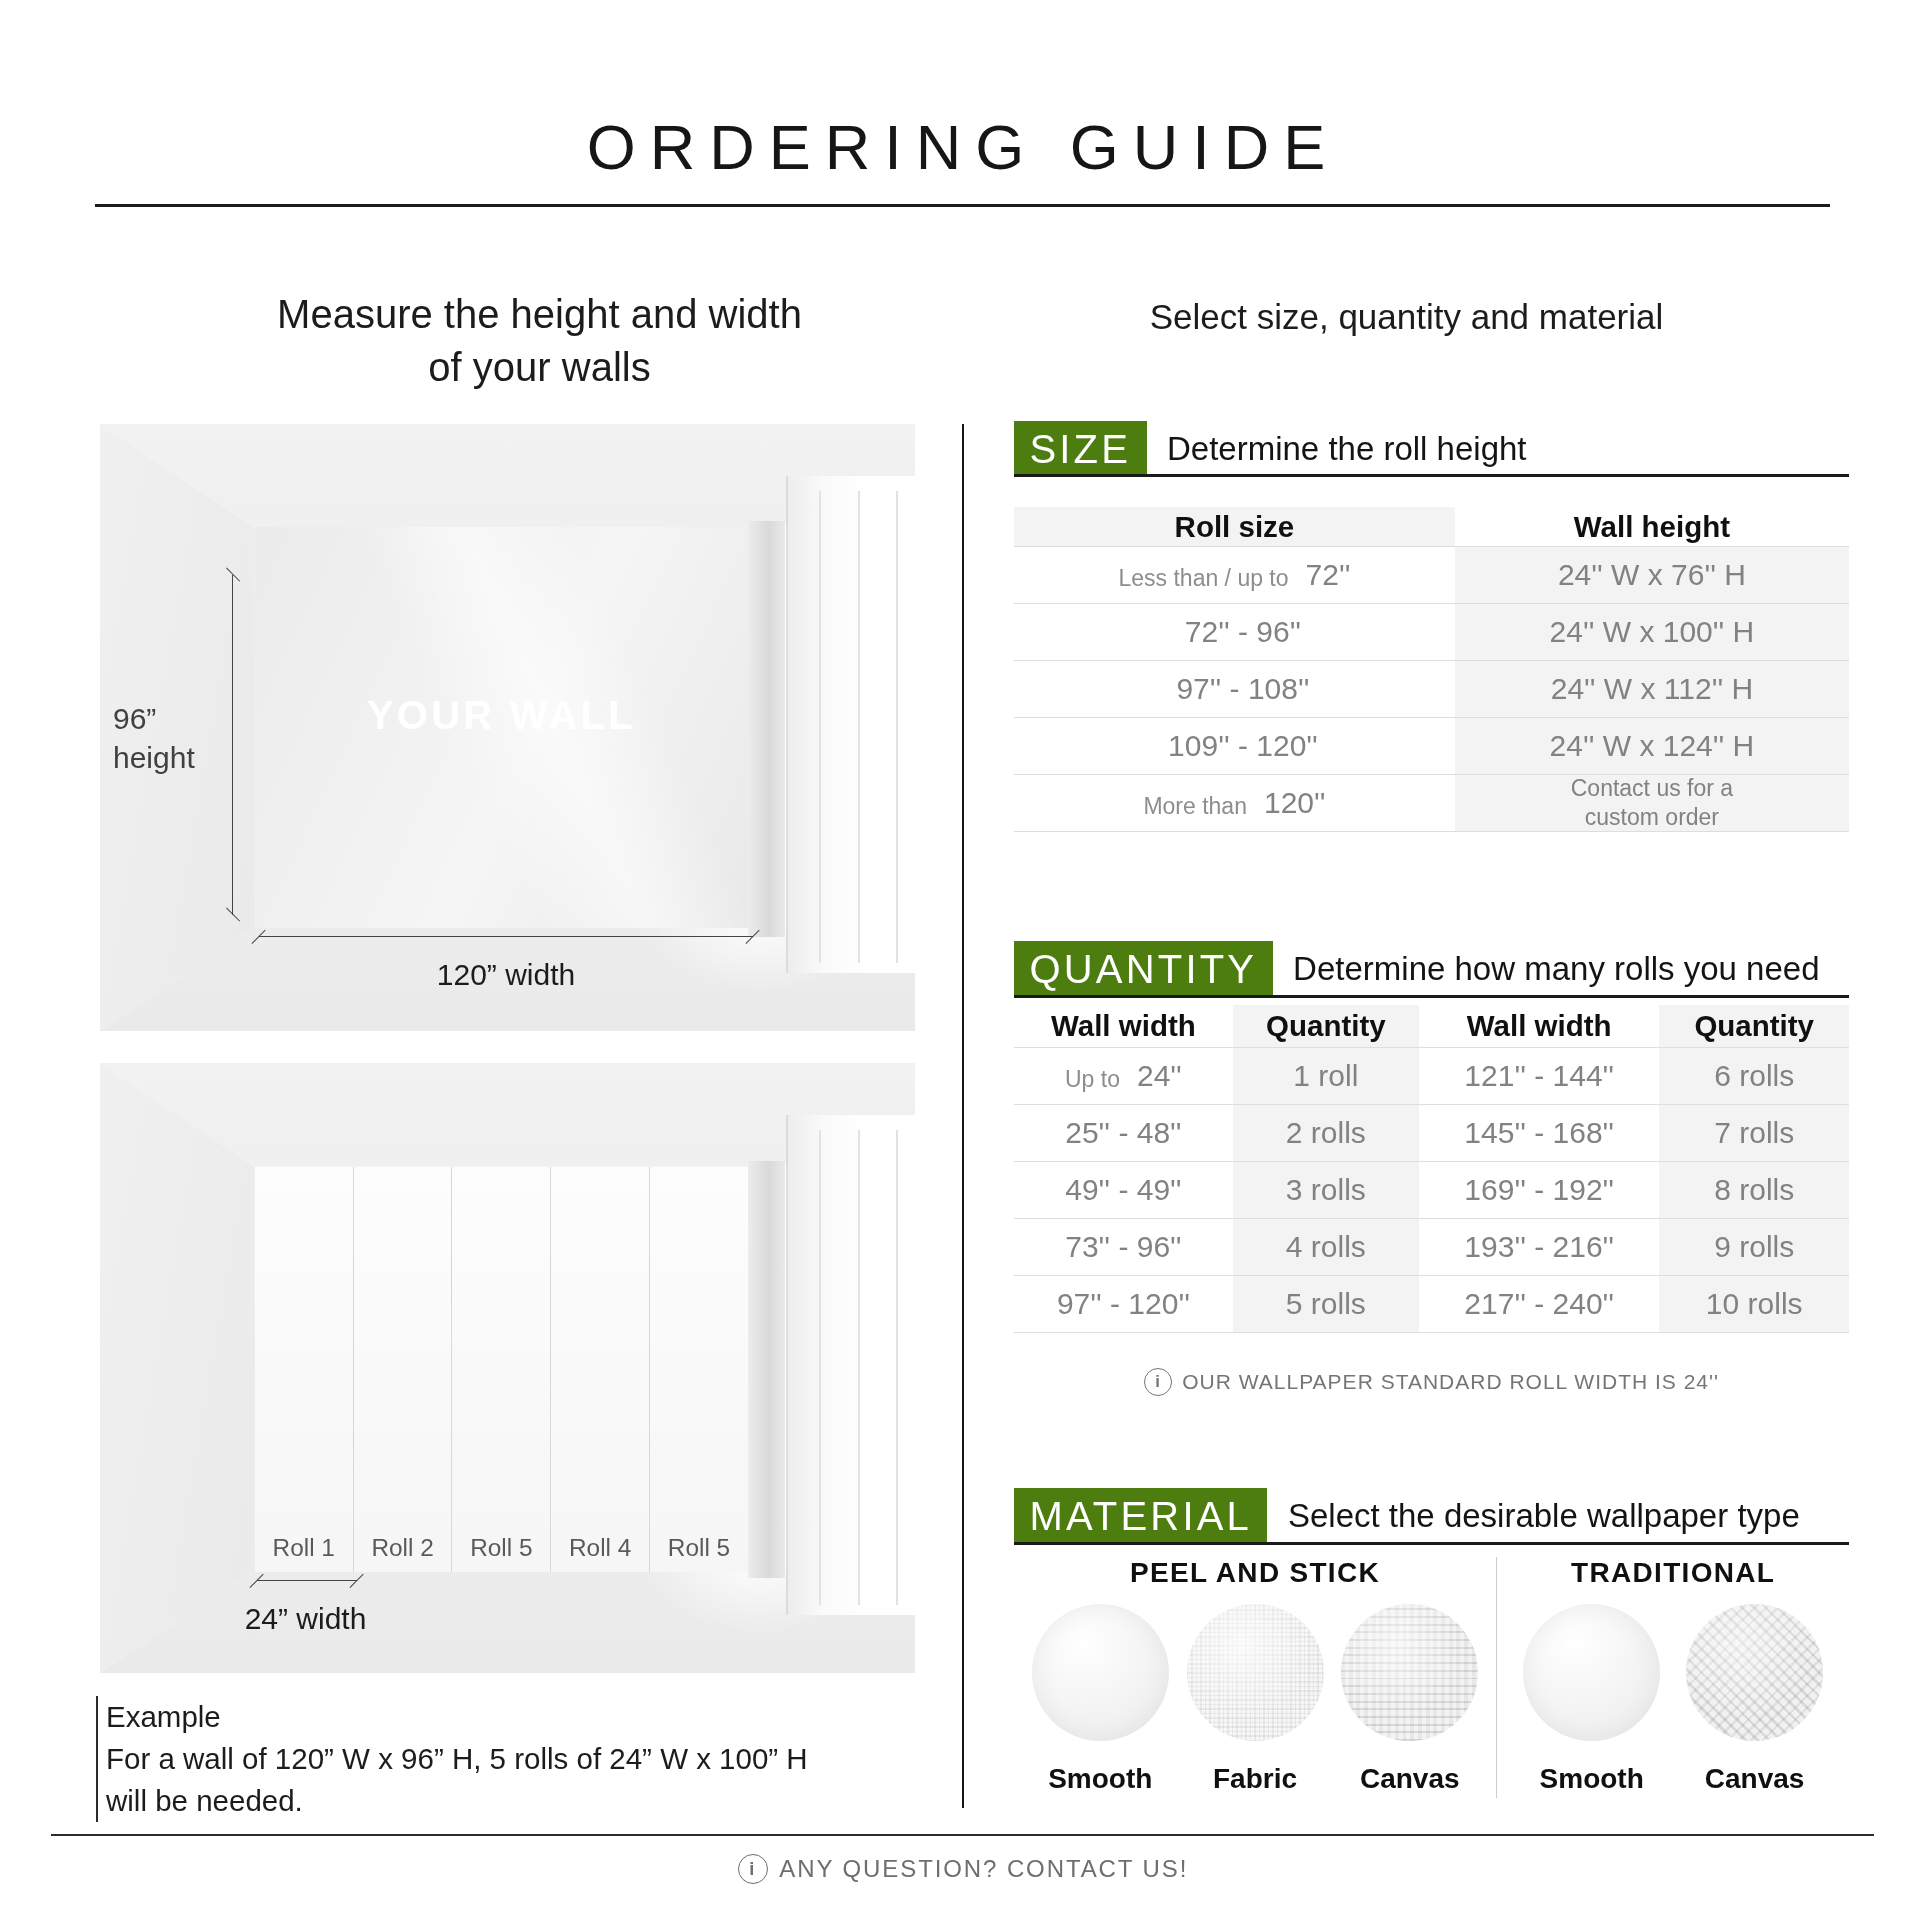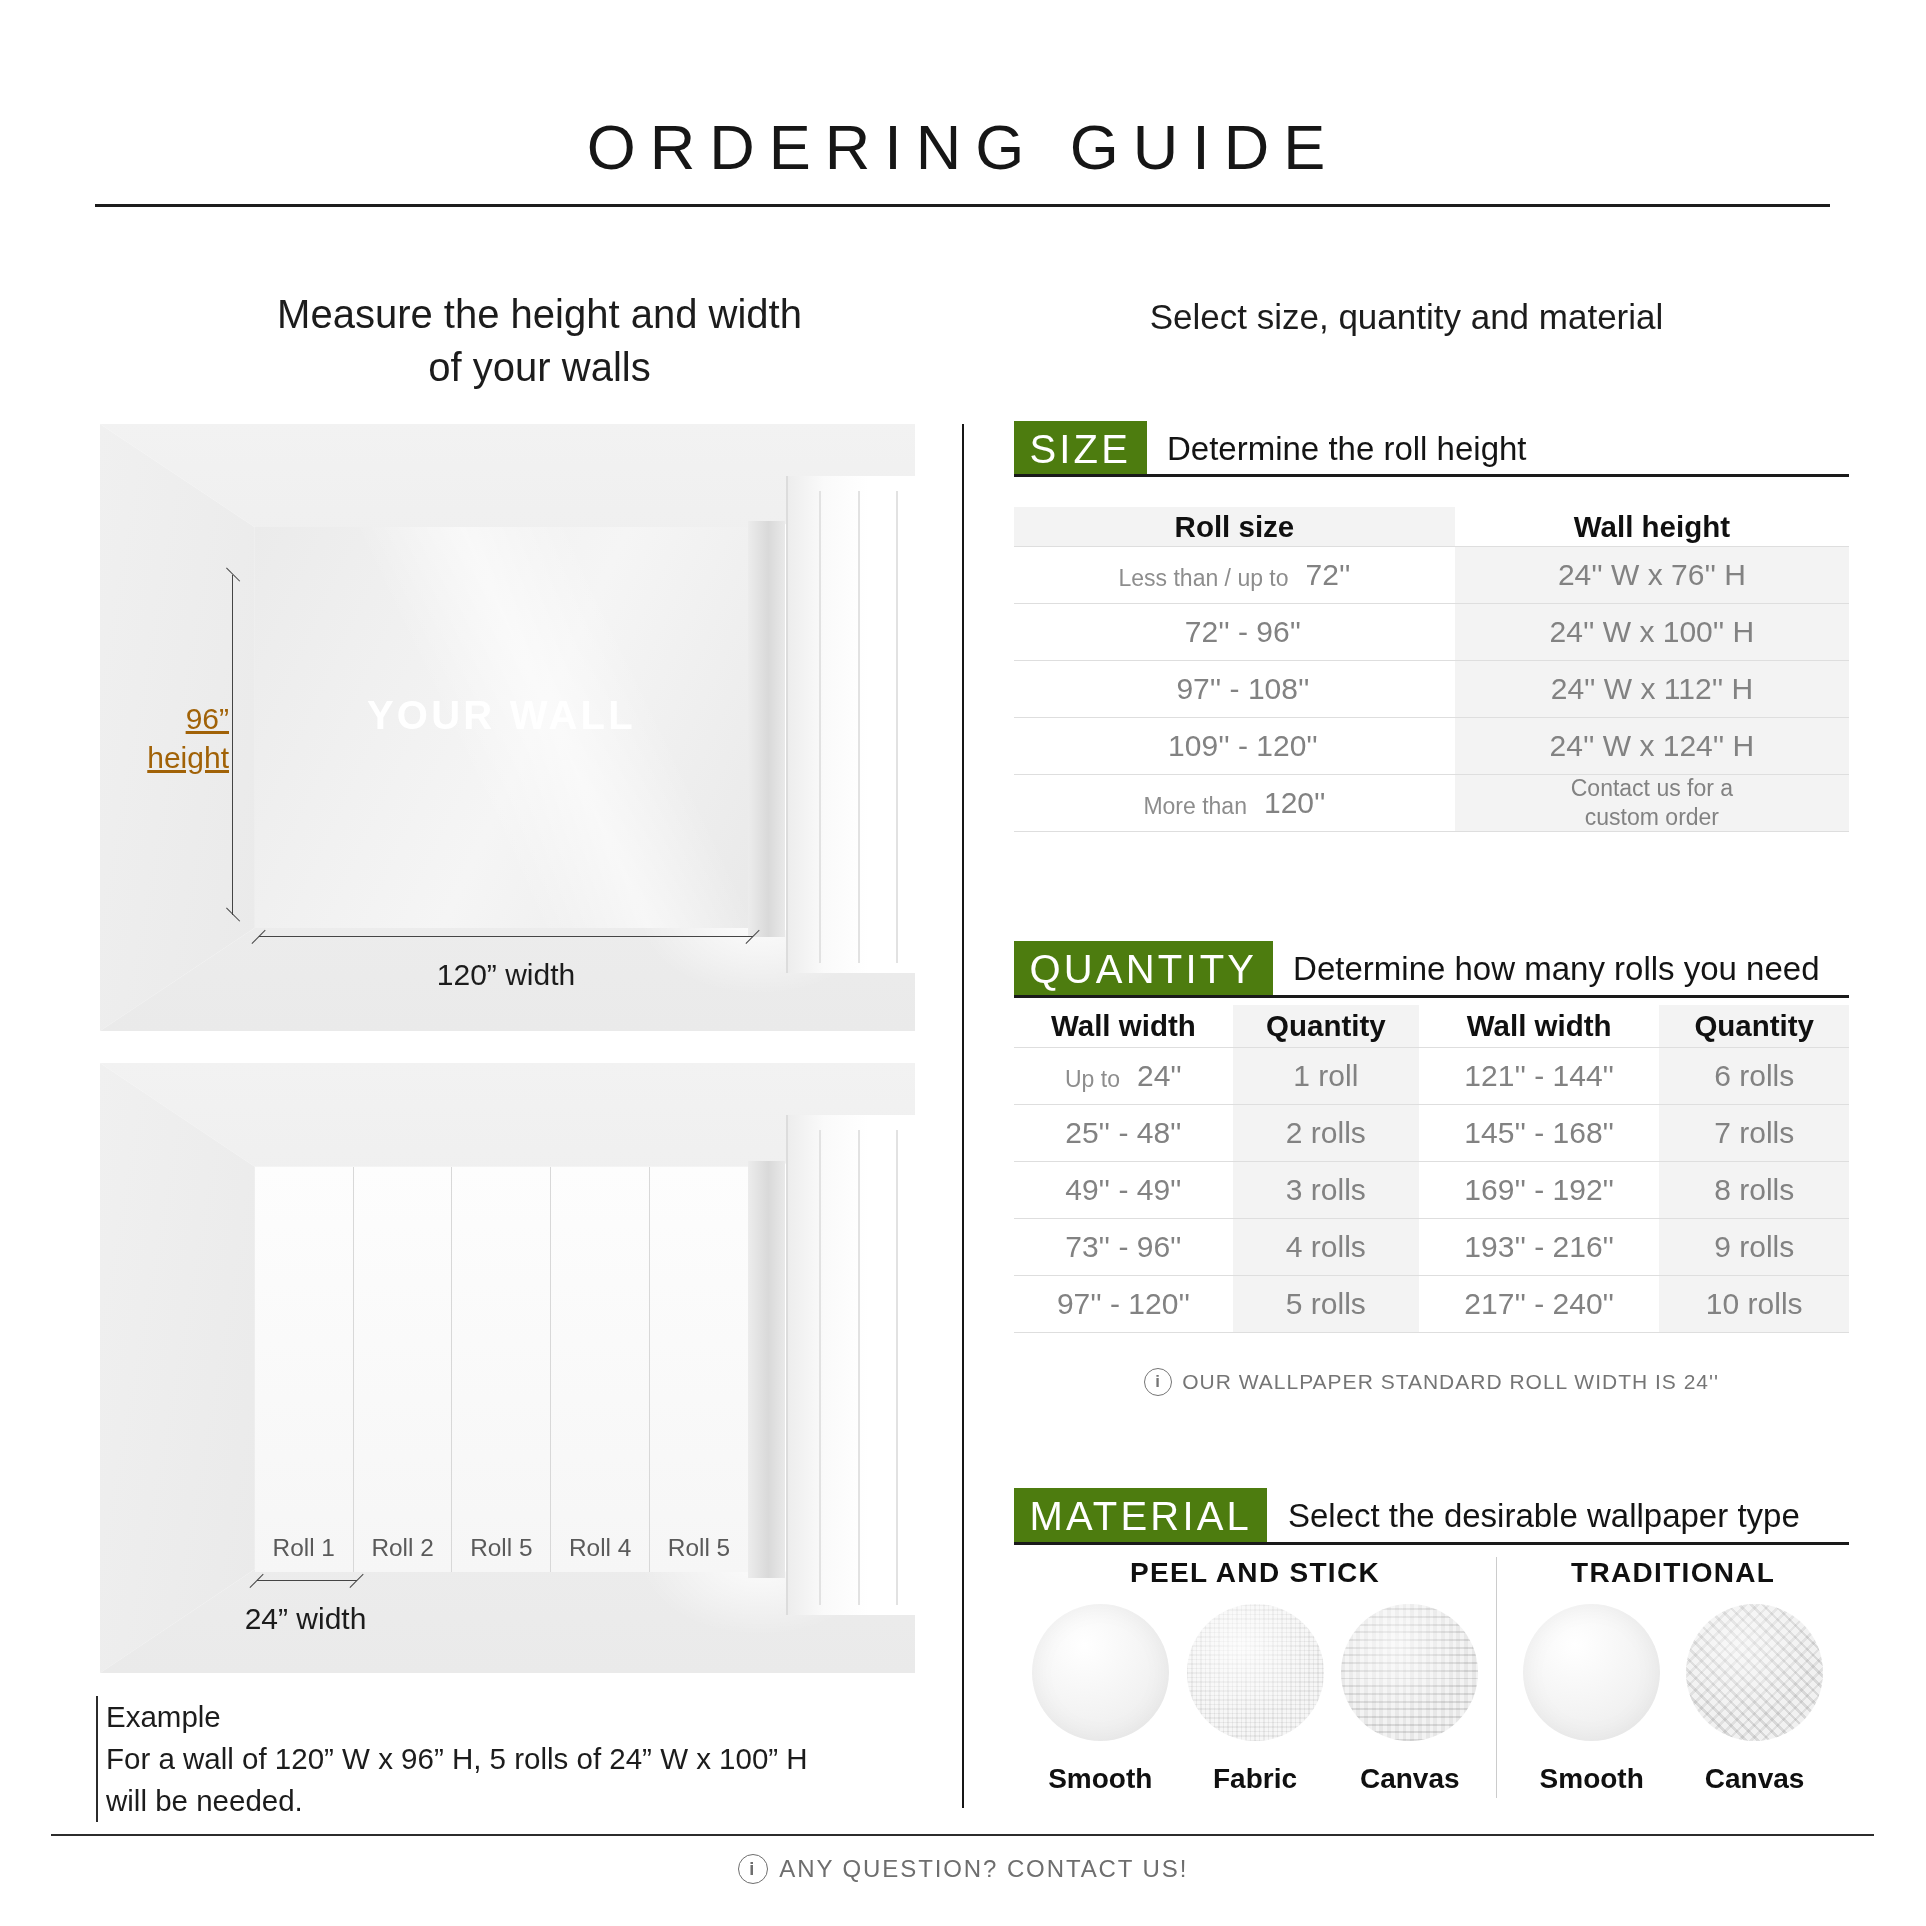--- a/index.html
+++ b/index.html
@@ -40,21 +40,21 @@
   .dim-v{position:absolute;left:132px;top:151px;width:1.3px;height:340px;background:#454545;}
   .dim-v::before,.dim-v::after{content:"";position:absolute;width:19px;height:1.3px;background:#454545;left:50%;}
   .dim-v::before{top:-0.6px;transform:translateX(-50%) rotate(45deg);}
   .dim-v::after{bottom:-0.6px;transform:translateX(-50%) rotate(45deg);}
   .dim-h{position:absolute;height:1.3px;background:#454545;}
   .dim-h::before,.dim-h::after{content:"";position:absolute;width:1.3px;height:19px;background:#454545;top:50%;}
   .dim-h::before{left:-0.6px;transform:translateY(-50%) rotate(45deg);}
   .dim-h::after{right:-0.6px;transform:translateY(-50%) rotate(45deg);}
   .dim-h.room1-w{left:159px;top:512px;width:494px;}
   .dim-h.room2-w{left:157px;top:517px;width:100px;}
-  .height-label{position:absolute;left:13px;top:275px;width:116px;text-align:right;font-size:30px;line-height:1.3;color:#a16207;text-decoration:underline;}
+  .height-label{position:absolute;left:13px;top:275px;width:116px;text-align:left;font-size:30px;line-height:1.3;color:#404040;}
   .height-label span{display:block;}
   .width-label{position:absolute;left:159px;top:534px;width:494px;text-align:center;font-size:30px;color:#1c1c1c;}
   .width-label.small{left:77px;top:539px;width:257px;}
 
   
   .example{position:absolute;left:96px;top:1696px;padding-left:8px;border-left:2.6px solid #2b2b2b;}
   .example div{font-size:29.5px;line-height:1.42;color:#1c1c1c;}
 
   
   .sec-header{position:absolute;left:1014px;display:flex;align-items:center;}

